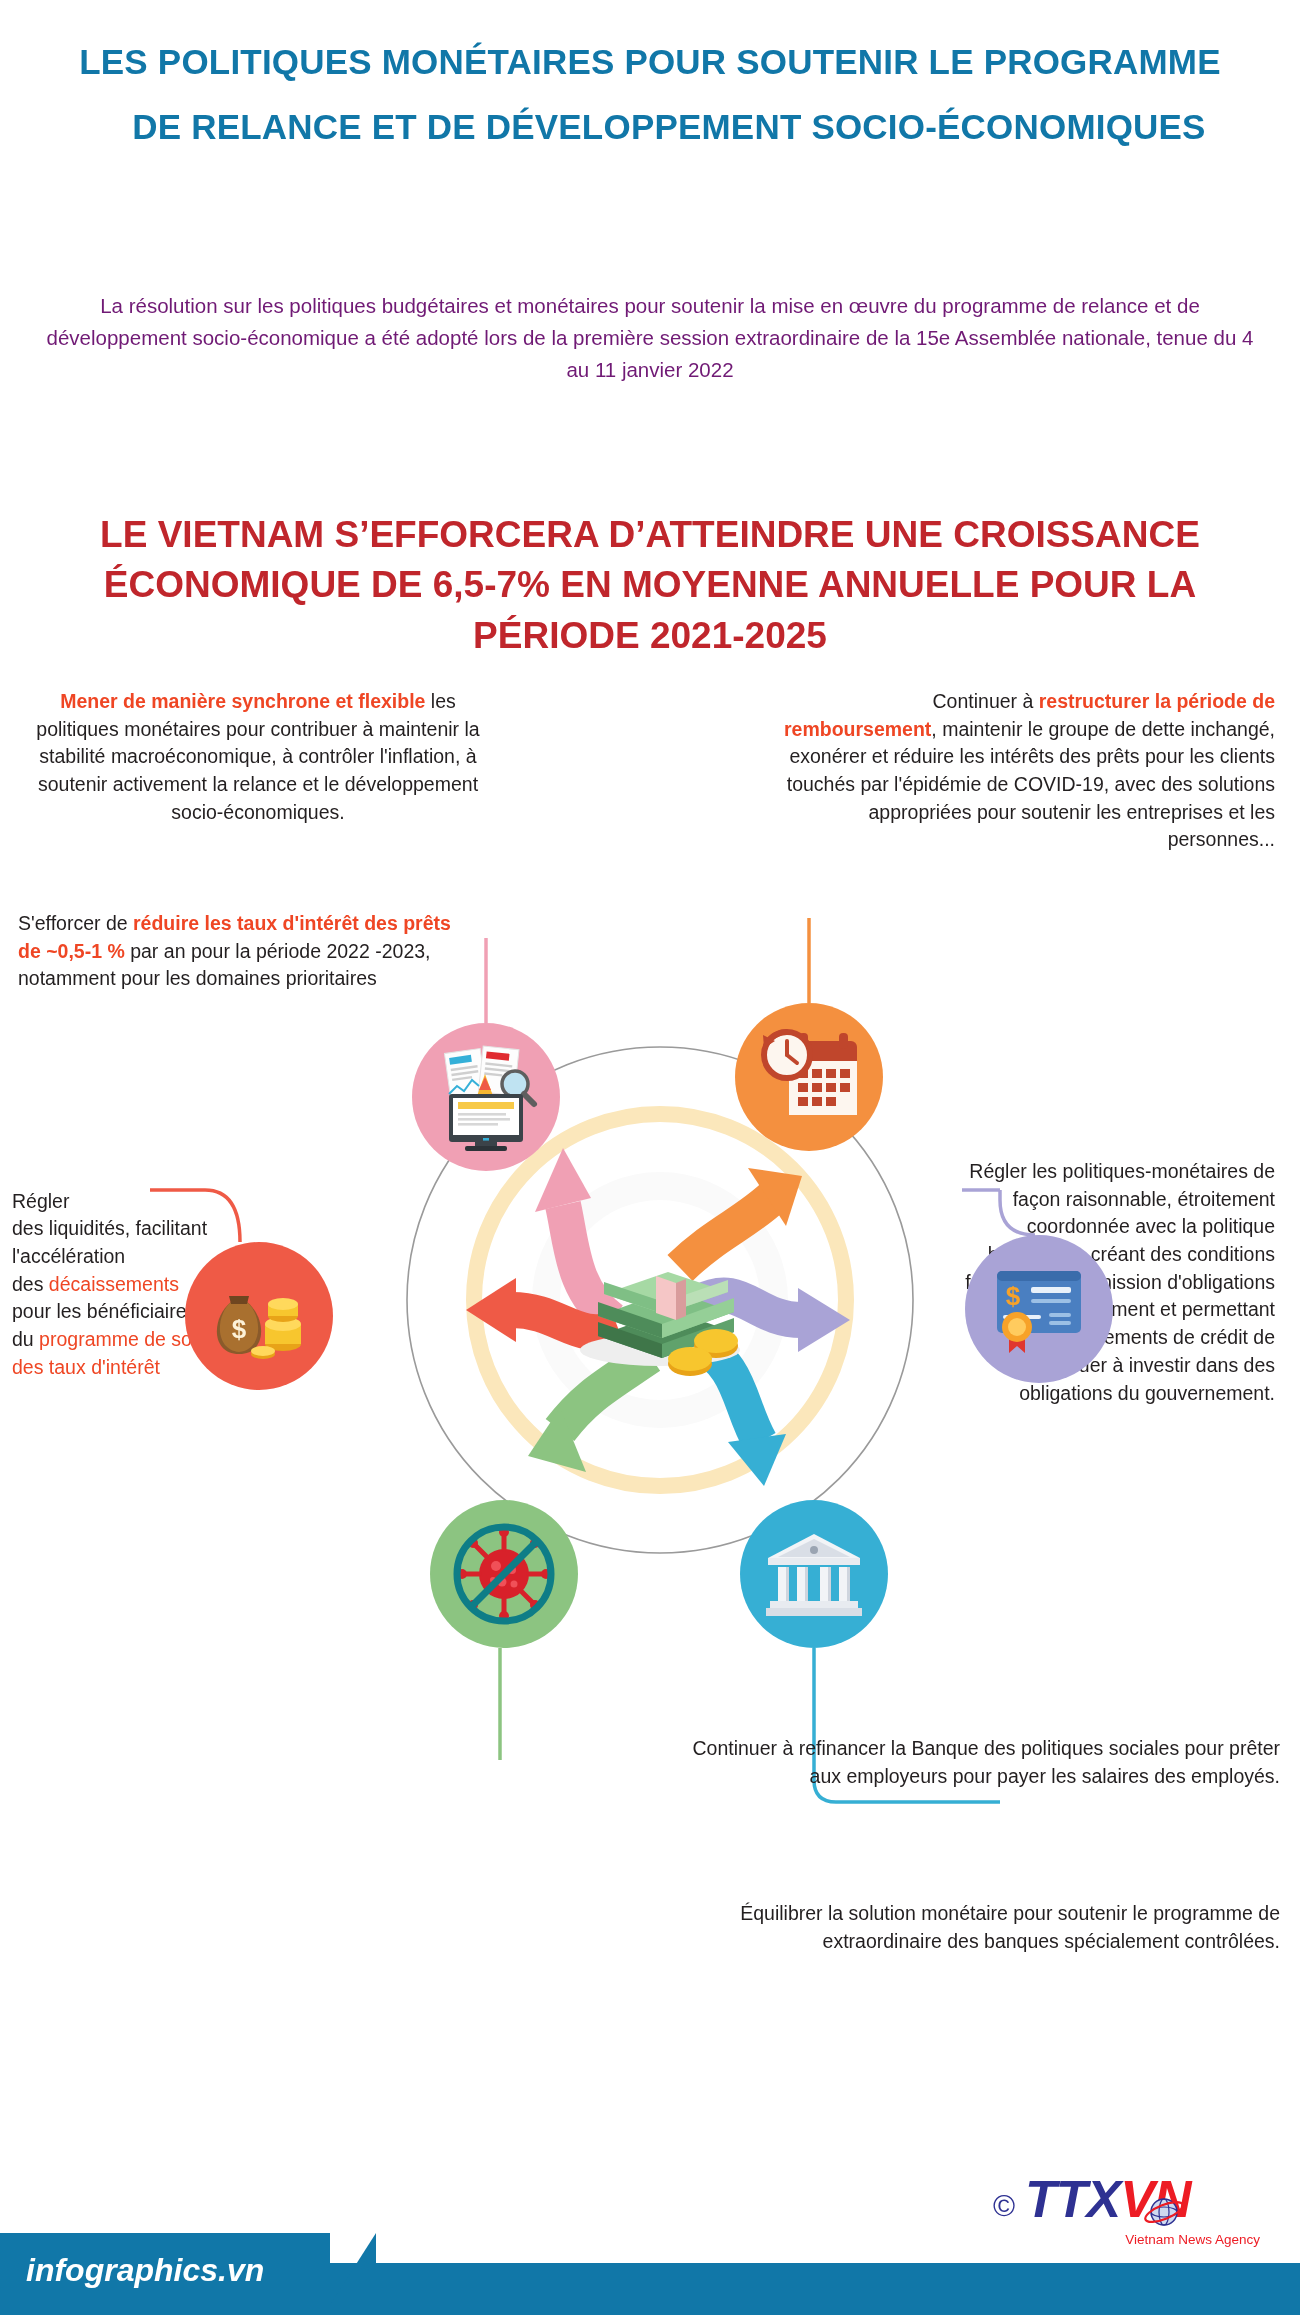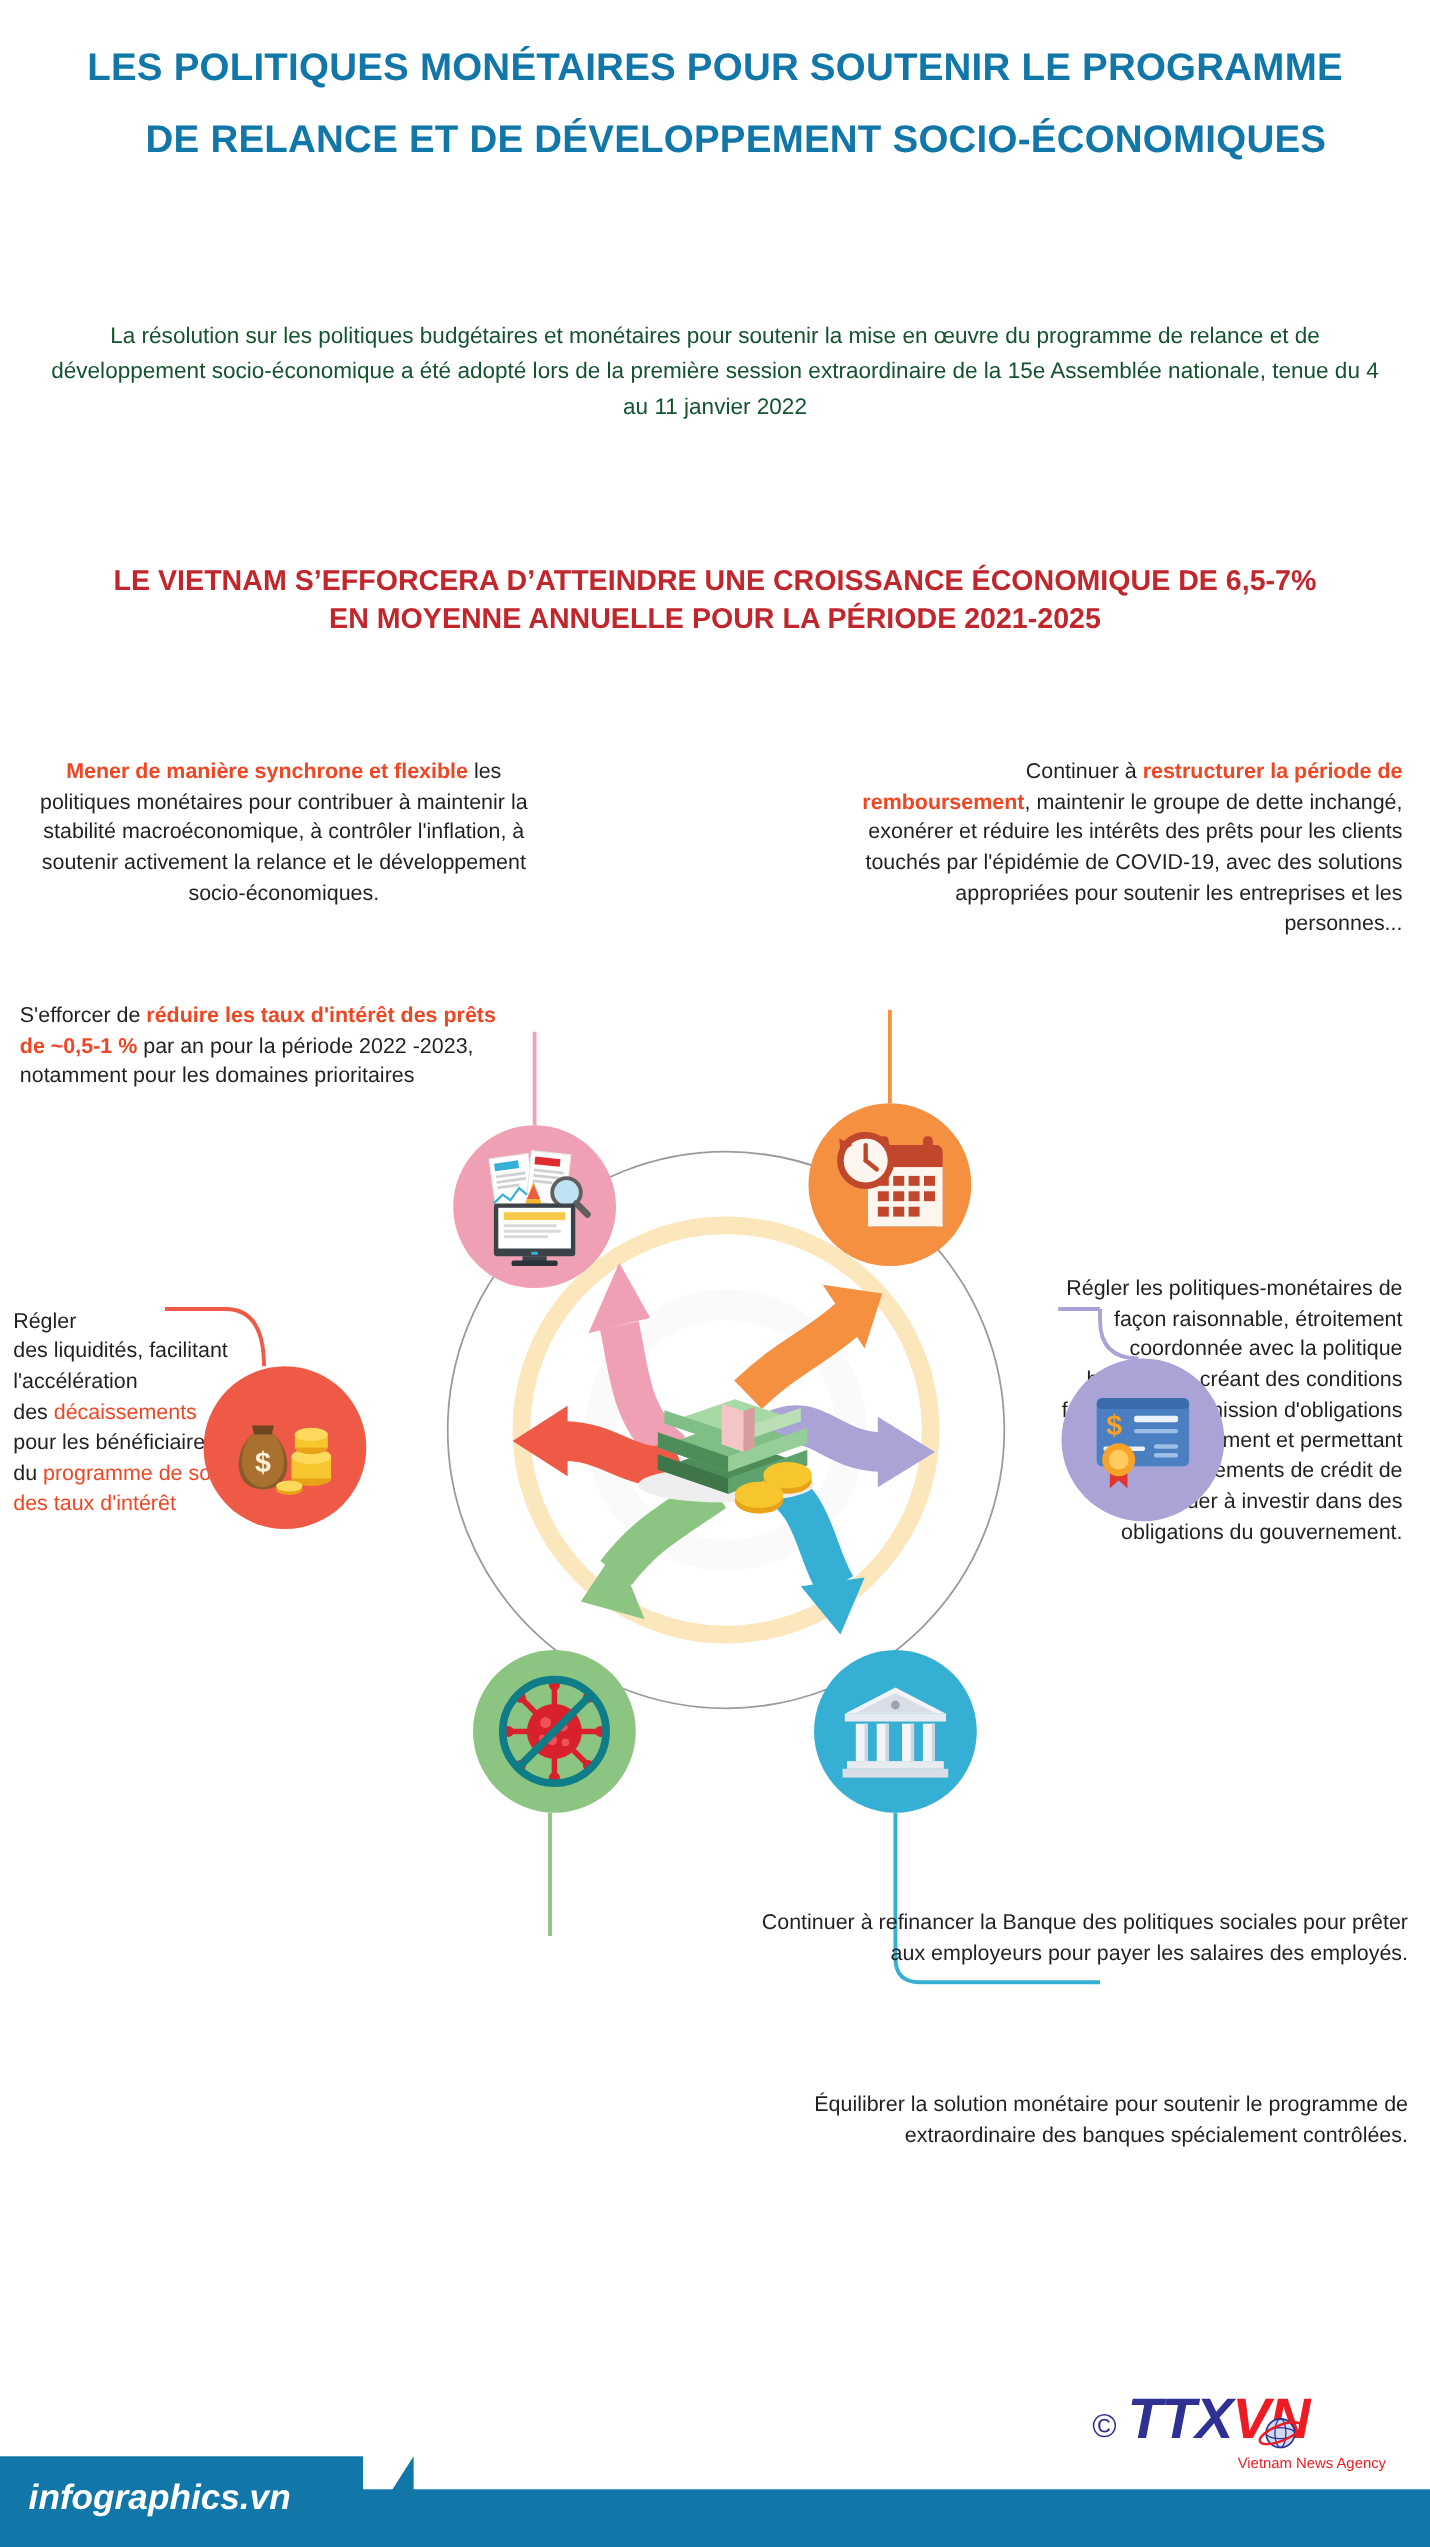--- a/index.html
+++ b/index.html
@@ -13,28 +13,28 @@
   
   .main-title{
     position:absolute;left:0;top:30px;width:1300px;text-align:center;
     color:#1177a8;font-size:35px;font-weight:bold;line-height:1.85;
     letter-spacing:.2px;
   }
   .main-title .l2{display:block;margin-left:38px;}
 
   .intro{
     position:absolute;left:50%;transform:translateX(-50%);top:290px;
-    width:1210px;text-align:center;color:#14532d;font-size:20.5px;
+    width:1210px;text-align:center;color:#701a75;font-size:20.5px;
     line-height:1.55;
   }
 
   .headline{
     position:absolute;left:50%;transform:translateX(-50%);top:510px;
     width:1130px;text-align:center;color:#c0262c;
-    font-size:26px;font-weight:bold;line-height:1.36;
+    font-size:37px;font-weight:bold;line-height:1.36;
   }
 
   
   .tb{position:absolute;color:#231f20;font-size:19.5px;line-height:1.42;}
   .tb b{color:#ef4624;font-weight:bold;}
   .tb .rd{color:#ef4624;}
   .left{text-align:left;}
   .right{text-align:right;}
 
   #block-policy   {left:18px; top:688px; width:480px;text-align:center;}

